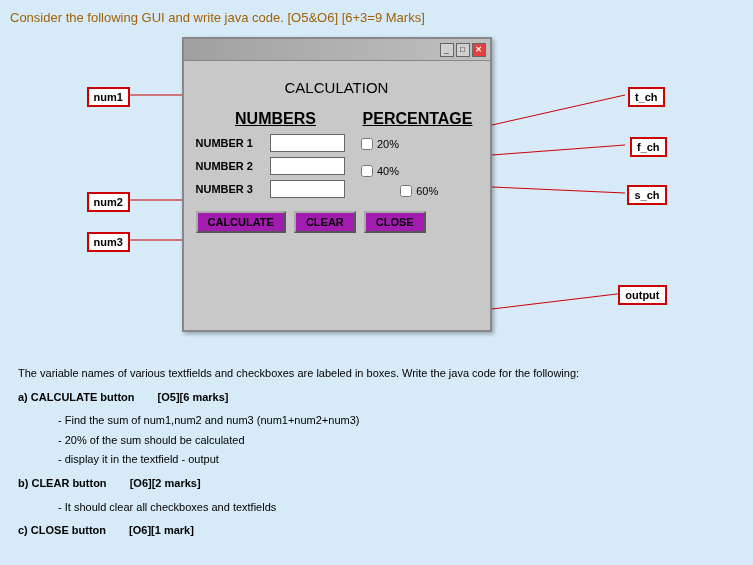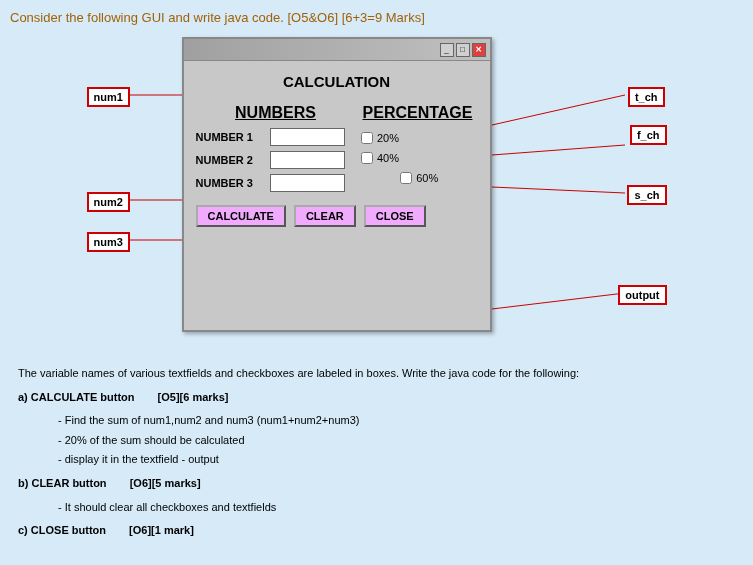--- a/index.html
+++ b/index.html
@@ -72,22 +72,22 @@
 
     .titlebar-btn.close-btn {
       background: #e04040;
       color: white;
       font-weight: bold;
     }
 
     .window-title {
       text-align: center;
       font-size: 15px;
-      font-weight: bold;
-      padding: 12px 0 8px 0;
+      font-weight: normal;
+      padding: 18px 0 8px 0;
       color: #000;
     }
 
     .window-body {
       padding: 6px 12px;
     }
 
     .columns-row {
       display: flex;
       justify-content: space-between;
@@ -148,21 +148,21 @@
       display: flex;
       gap: 8px;
       margin: 8px 0 8px 0;
       align-items: center;
     }
 
     .calc-btn {
       padding: 3px 10px;
       font-size: 11px;
       font-weight: bold;
-      background: #f0abfc;
+      background: #a21caf;
       border: 2px outset #aaa;
       cursor: pointer;
     }
 
     .result-row {
       display: flex;
       align-items: center;
       gap: 8px;
       margin-top: 4px;
     }
@@ -208,21 +208,21 @@
     }
 
     .label-box.t-ch {
       right: 2px;
       top: 50px;
       text-align: center;
     }
 
     .label-box.f-ch {
       right: 0px;
-      top: 88px;
+      top: 100px;
     }
 
     .label-box.s-ch {
       right: 0px;
       top: 148px;
     }
 
     .label-box.output {
       right: 0px;
       top: 248px;
@@ -345,21 +345,21 @@
               <div class="number-label">NUMBER 3</div>
               <input class="number-input" type="text" style="">
             </div>
           </div>
 
           <div class="percentage-col" style="padding-top:4px;">
             <div class="checkbox-row">
               <input type="checkbox" style="">
               <span>20%</span>
             </div>
-            <div class="checkbox-row" style="margin-top:8px;">
+            <div class="checkbox-row" style="margin-top:15px;">
               <input type="checkbox" style="">
               <span>40%</span>
             </div>
             <div class="checkbox-row" style="margin-top:8px;justify-content:center;">
               <input type="checkbox" style="">
               <span>60%</span>
             </div>
           </div>
         </div>
 
@@ -382,21 +382,21 @@
     <span class="marks">[O5][6 marks]</span>
   </p>
   <ul class="bullet-list">
     <li>Find the sum of num1,num2 and num3 (num1+num2+num3)</li>
     <li>20% of the sum should be calculated</li>
     <li>display it in the textfield - output</li>
   </ul>
 
   <p style="margin-top:6px;">
     <span class="section-label">b) CLEAR button</span>
-    <span class="marks">[O6][5 marks]</span>
+    <span class="marks">[O6][2 marks]</span>
   </p>
   <ul class="bullet-list">
     <li>It should clear all checkboxes and textfields</li>
   </ul>
 
   <p style="margin-top:6px;">
     <span class="section-label">c) CLOSE button</span>
     <span class="marks">[O6][1 mark]</span>
   </p>
 

